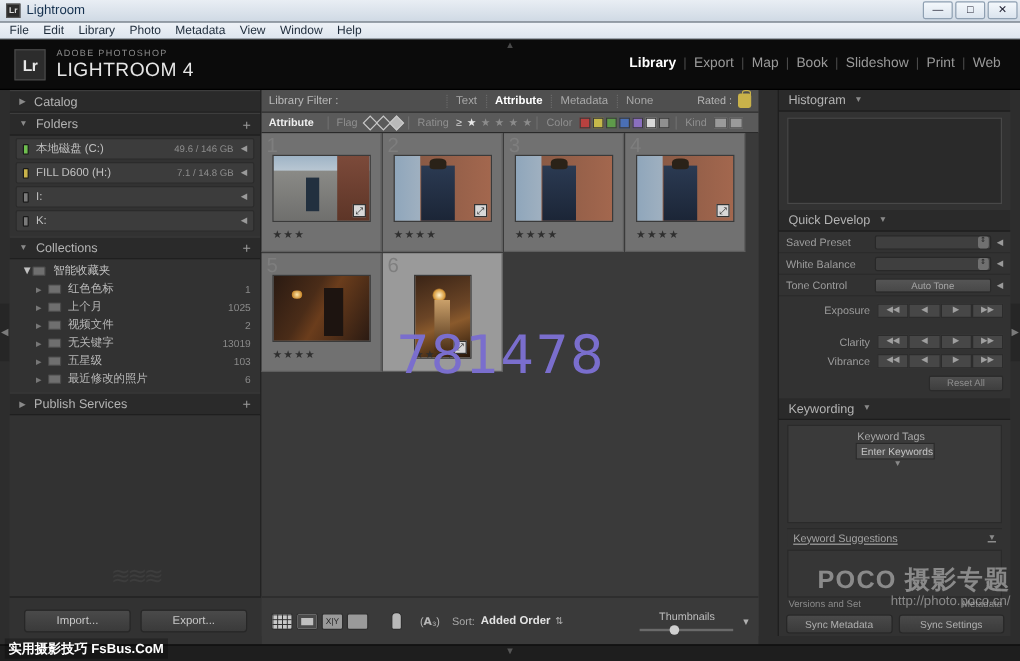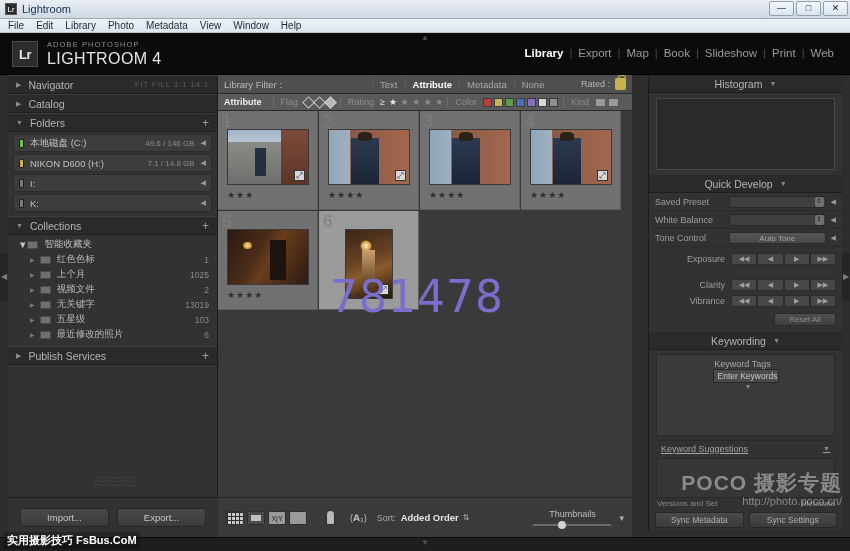--- a/index.html
+++ b/index.html
@@ -271,21 +271,21 @@
   .ts-track { height: 2px; background: #6a6a6a; margin-top: 5px; position: relative; }
   .ts-knob { position: absolute; left: 32%; top: -3px; width: 8px; height: 8px; background: #d0d0d0; border-radius: 50%; }
 
   
   .right-panel {
     position: absolute; right: 8px; top: 42px; width: 194px; height: 455px;
     background: #323232; border-left: 1px solid #1c1c1c; overflow: hidden;
   }
   .rp-head {
     height: 18px; background: #2a2a2a; border-bottom: 1px solid #1d1d1d;
-    display: flex; align-items: center; justify-content: center;
+    display: flex; align-items: center; justify-content: flex-start;
     padding: 0 8px; font-size: 10.5px; color: #b4b4b4;
   }
   .rp-head .tri2 { font-size: 7px; color: #8a8a8a; margin-left: 7px; }
   .histogram {
     height: 72px; margin: 5px 7px; background: #2a2a2a; border: 1px solid #484848;
   }
   .qd-row {
     height: 18px; display: flex; align-items: center; padding: 0 6px;
     font-size: 9px; color: #9c9c9c; border-bottom: 1px solid #2b2b2b;
   }
@@ -421,25 +421,20 @@
         <span class="module-sep">|</span>
         <div class="module">Web</div>
       </div>
     </div>
 
     <div class="side-arrow" style="left:0; top:220px;">◀</div>
     <div class="side-arrow" style="right:0; top:220px;">▶</div>
 
     <div class="left-panel">
 
-      <div class="panel-head">
-        <span class="tri">▶</span>
-        <span>Navigator</span>
-        <span class="nav-right">FIT  FILL  1:1  14:1</span>
-      </div>
 
       <div class="panel-head">
         <span class="tri">▶</span>
         <span>Catalog</span>
       </div>
 
       <div class="panel-head">
         <span class="tri">▼</span>
         <span>Folders</span>
         <span class="plus">+</span>
@@ -447,21 +442,21 @@
 
       <div>
         <div class="folder-row">
           <span class="drive-dot" style="background:#6fbf4f"></span>
           <span>本地磁盘 (C:)</span>
           <span class="folder-size">49.6 / 146 GB</span>
           <span class="folder-arrow">◀</span>
         </div>
         <div class="folder-row">
           <span class="drive-dot" style="background:#c9b24a"></span>
-          <span>NIKON D600 (H:)</span>
+          <span>FILL D600 (H:)</span>
           <span class="folder-size">7.1 / 14.8 GB</span>
           <span class="folder-arrow">◀</span>
         </div>
         <div class="folder-row">
           <span class="drive-dot" style="background:#7a7a7a"></span>
           <span>I:</span>
           <span class="folder-arrow" style="margin-left:auto">◀</span>
         </div>
         <div class="folder-row">
           <span class="drive-dot" style="background:#7a7a7a"></span>

